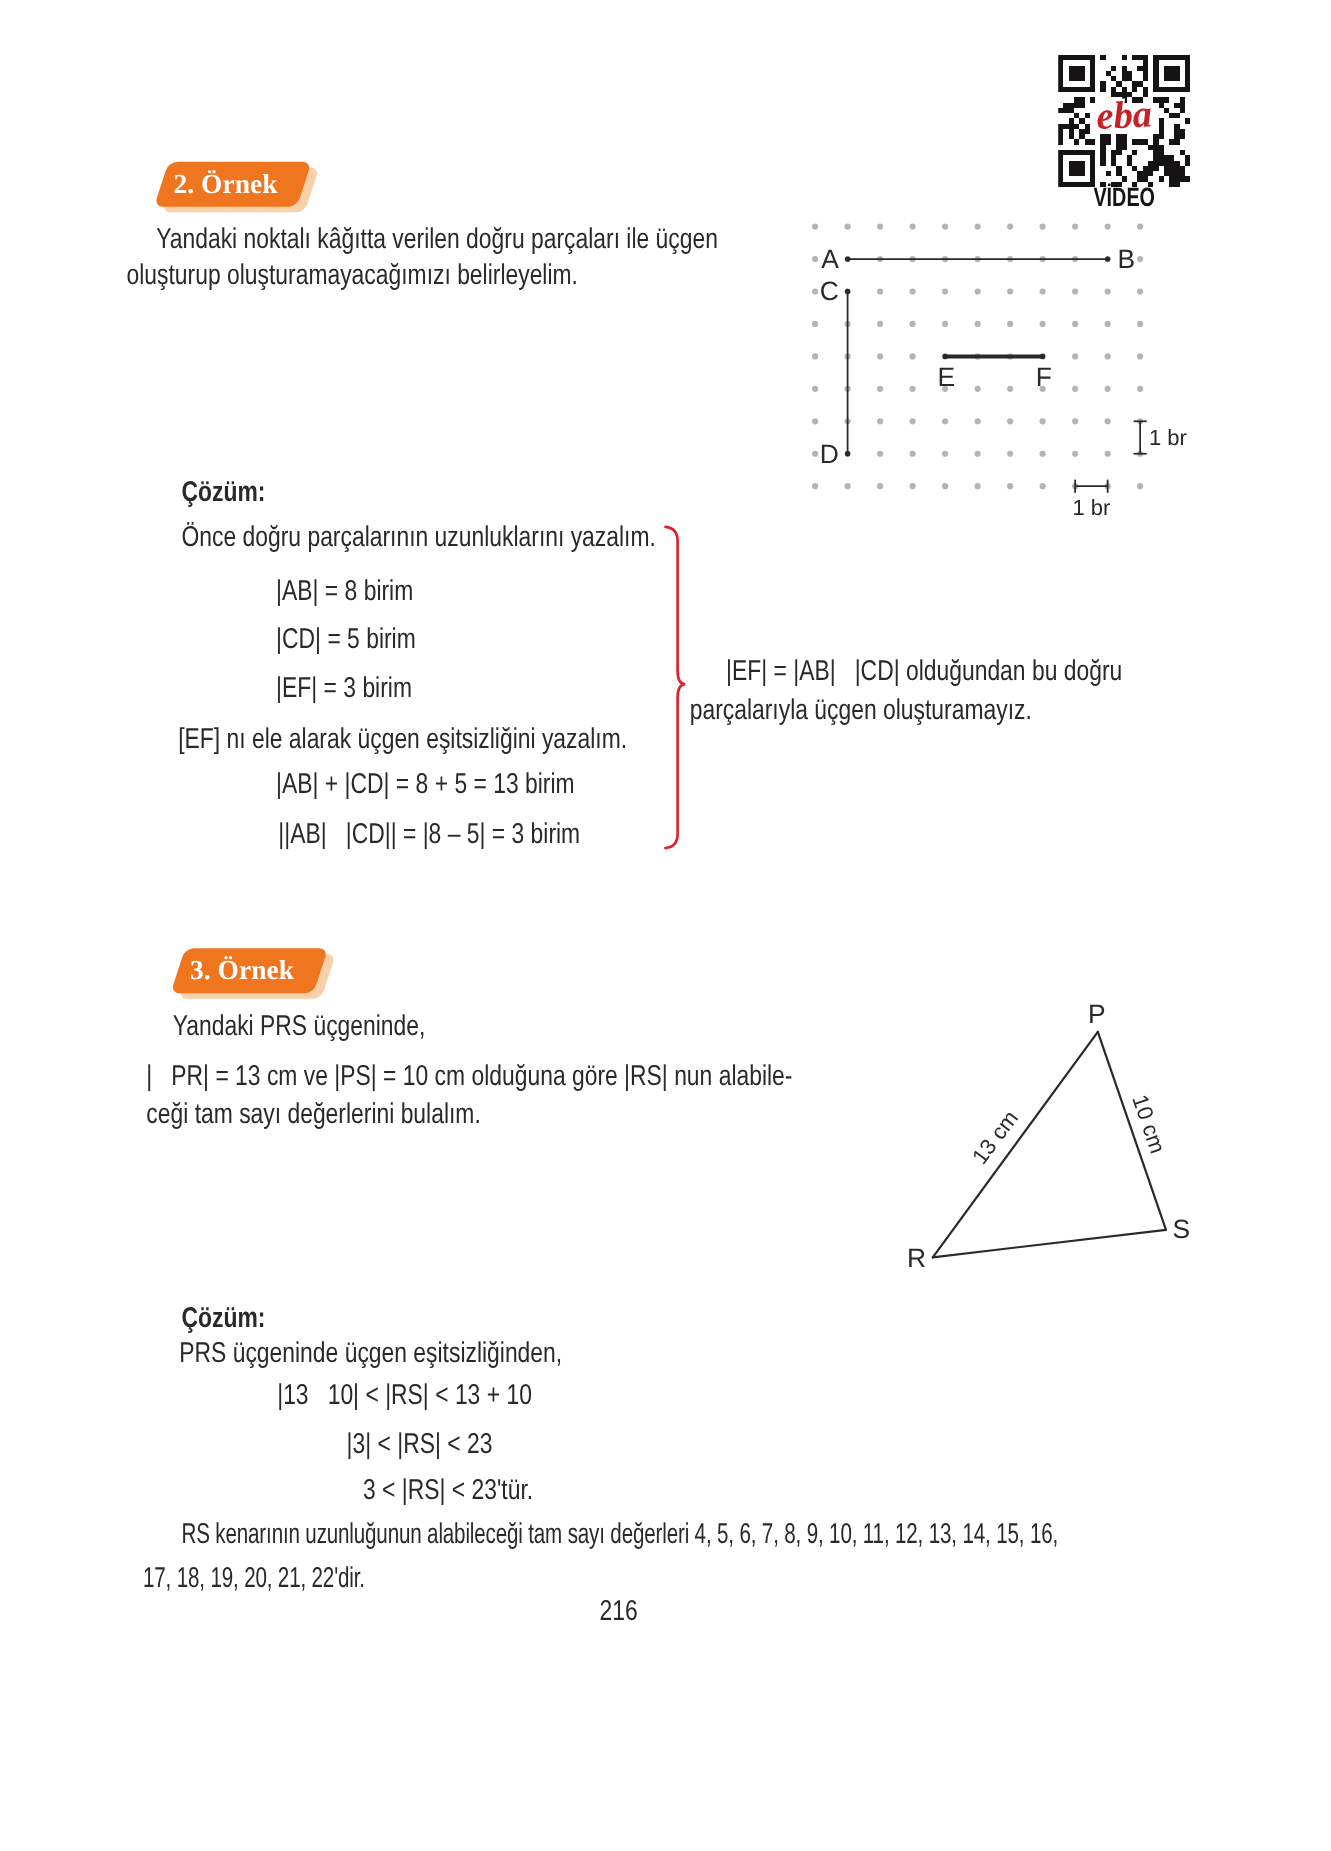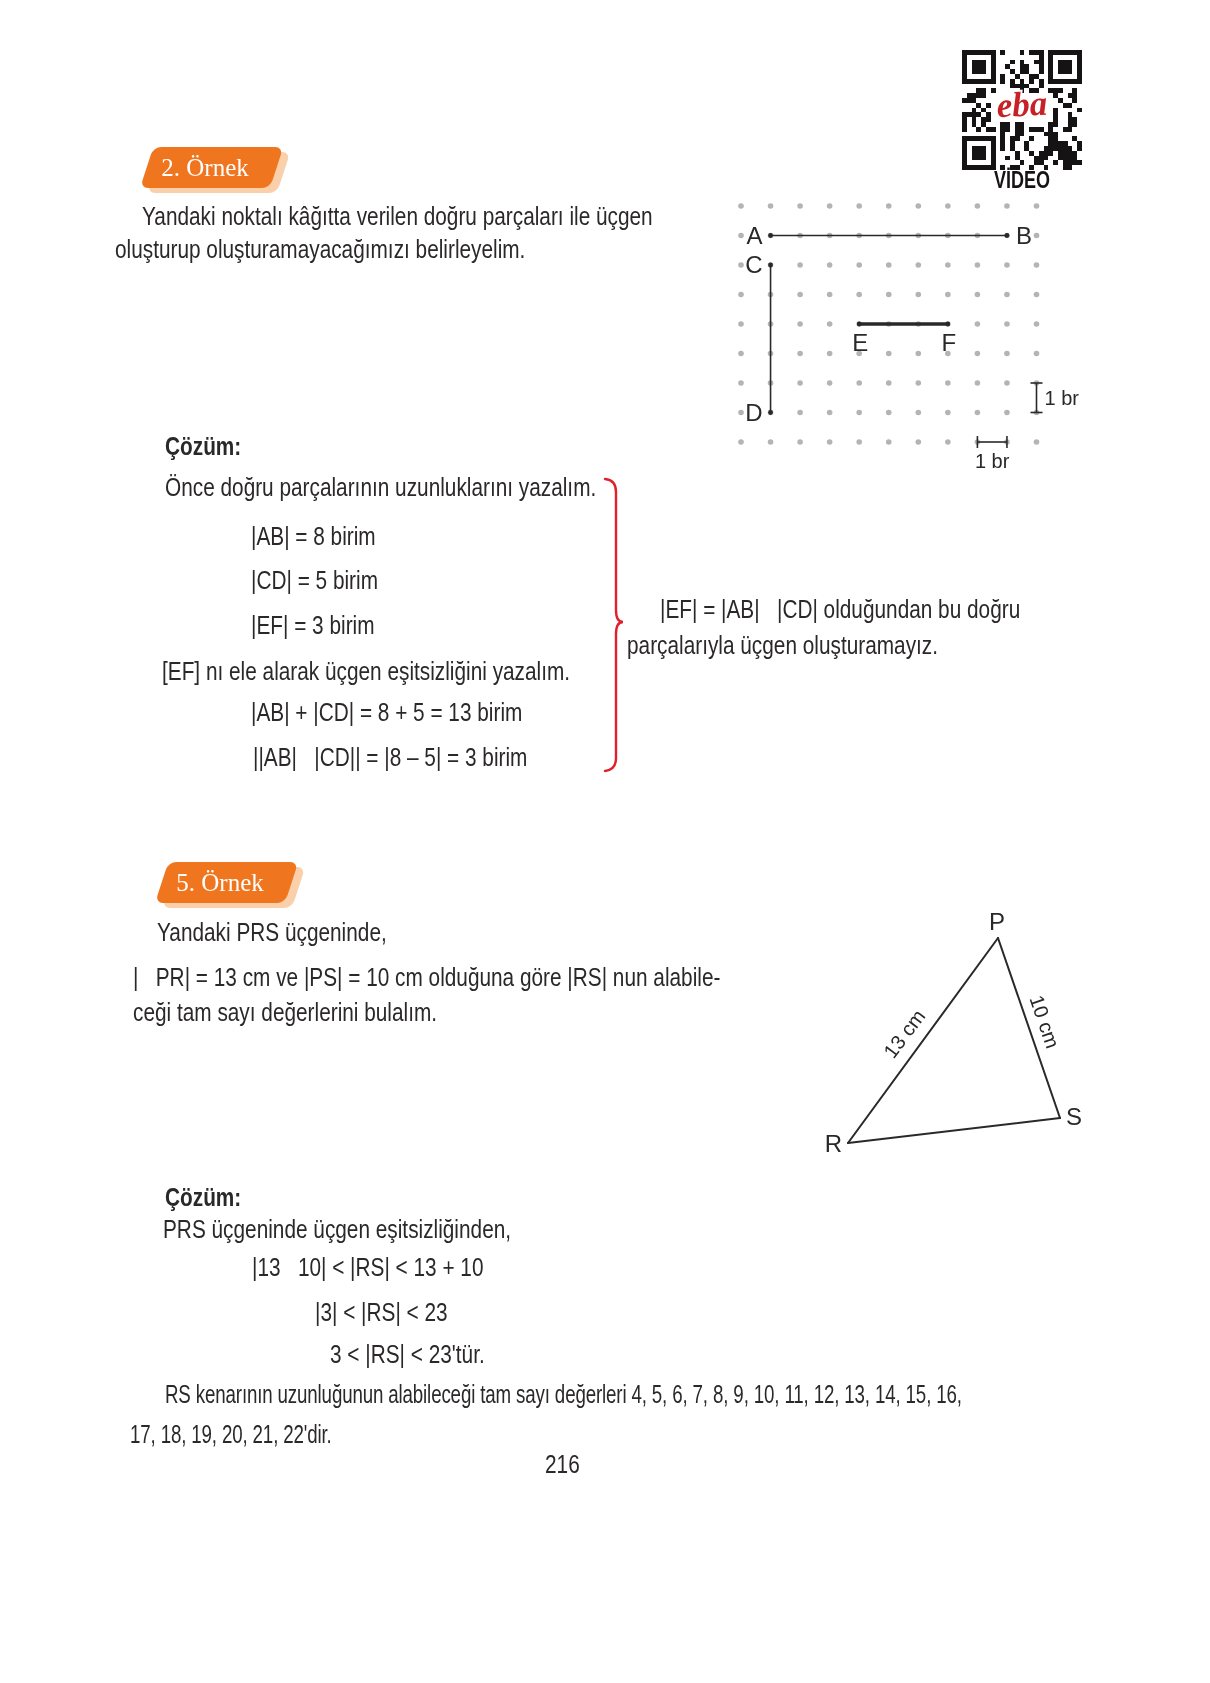--- a/index.html
+++ b/index.html
@@ -21,21 +21,21 @@
     background:#f9d0a9;border-radius:8px;transform:skewX(-18deg);transform-origin:0 100%;
   }
   .badge .badge-bg{
     position:absolute;left:0;top:0;width:130px;height:41px;
     background:#f0751f;border-radius:8px;transform:skewX(-18deg);transform-origin:0 100%;
   }
   .badge .badge-label{
     position:absolute;left:0;top:0;width:130px;height:41px;
     display:flex;align-items:center;justify-content:center;
     color:#ffffff;font-family:"Liberation Serif","DejaVu Serif",serif;
-    font-weight:normal;font-size:25px;
+    font-weight:bold;font-size:25px;
   }
   
   .qr{position:absolute;left:962px;top:50px;width:120px;height:120px;}
   .qr-logo{
     position:absolute;left:988px;top:86px;width:68px;height:38px;
     font-family:"Liberation Serif","DejaVu Serif",serif;font-style:italic;font-weight:bold;
     font-size:35px;line-height:38px;text-align:center;color:#c62127;transform:rotate(-3deg);
     text-shadow:-2px -2px 0 #fff,2px -2px 0 #fff,-2px 2px 0 #fff,2px 2px 0 #fff,0 0 3px #fff;
   }
   .qr-caption{
@@ -376,21 +376,21 @@
   <svg class="fig" style="left:595px;top:470px;" width="40" height="310" viewBox="0 0 40 310">
     <path d="M 10 9 Q 21 10 21 22 L 21 140 Q 21 152 28 152 Q 21 152 21 164 L 21 288 Q 21 300 10 301" fill="none" stroke="#e0202c" stroke-width="2.4" stroke-linecap="round"></path>
   </svg>
 
   <div class="tline" style="left:660px;top:594px;">|EF| = |AB|   |CD| olduğundan bu doğru</div>
   <div class="tline" style="left:627px;top:630px;">parçalarıyla üçgen oluşturamayız.</div>
 
   <div class="badge" style="left:155px;top:862px;">
     <div class="badge-shadow"></div>
     <div class="badge-bg"></div>
-    <div class="badge-label">5. Örnek</div>
+    <div class="badge-label">3. Örnek</div>
   </div>
 
   <div class="tline" style="left:157px;top:917px;">Yandaki PRS üçgeninde,</div>
   <div class="tline" style="left:133px;top:962px;">|   PR| = 13 cm ve |PS| = 10 cm olduğuna göre |RS| nun alabile-</div>
   <div class="tline" style="left:133px;top:997px;">ceği tam sayı değerlerini bulalım.</div>
 
   <svg class="fig" id="triangle-svg" style="left:770px;top:900px;" width="340" height="280" viewBox="0 0 340 280">
       <line x1="228" y1="38" x2="78" y2="243" stroke="#2b2829" stroke-width="2" stroke-linecap="round"></line>
       <line x1="78" y1="243" x2="290" y2="218" stroke="#2b2829" stroke-width="2" stroke-linecap="round"></line>
       <line x1="290" y1="218" x2="228" y2="38" stroke="#2b2829" stroke-width="2" stroke-linecap="round"></line>

